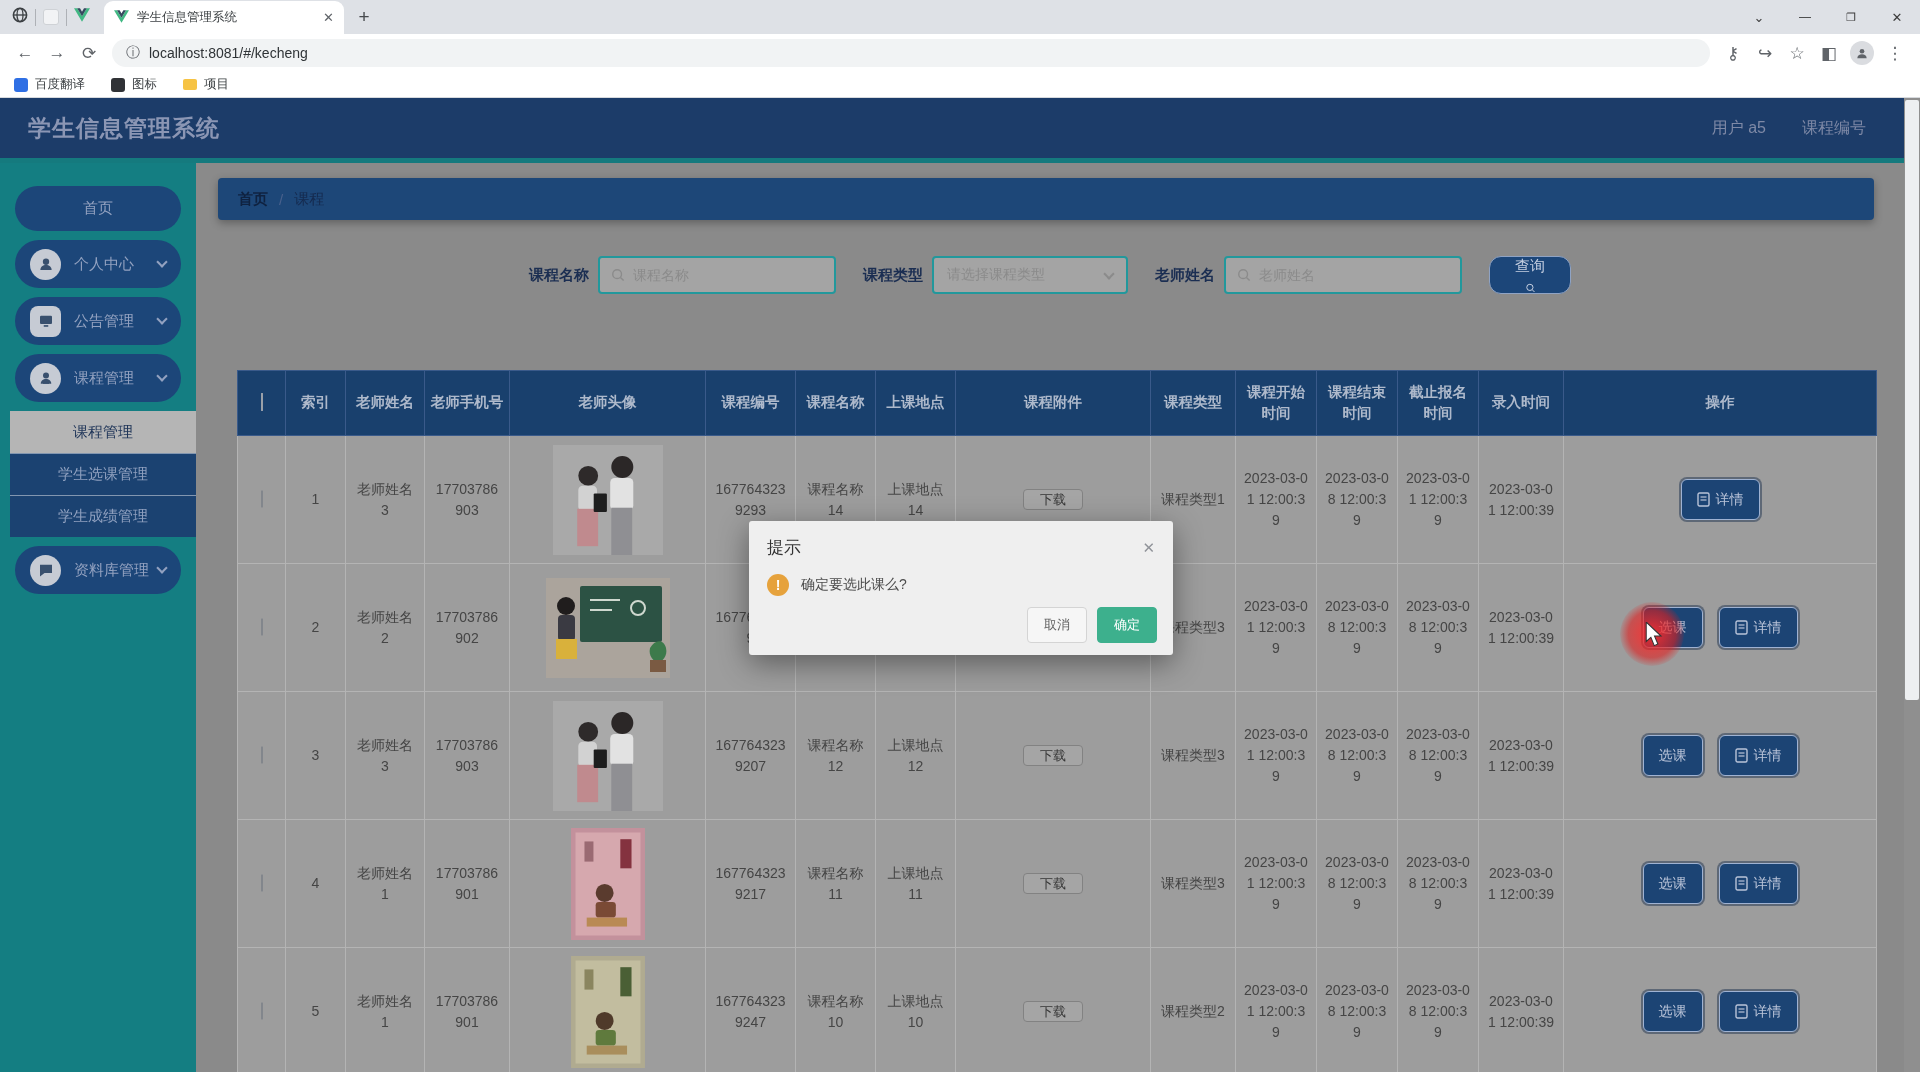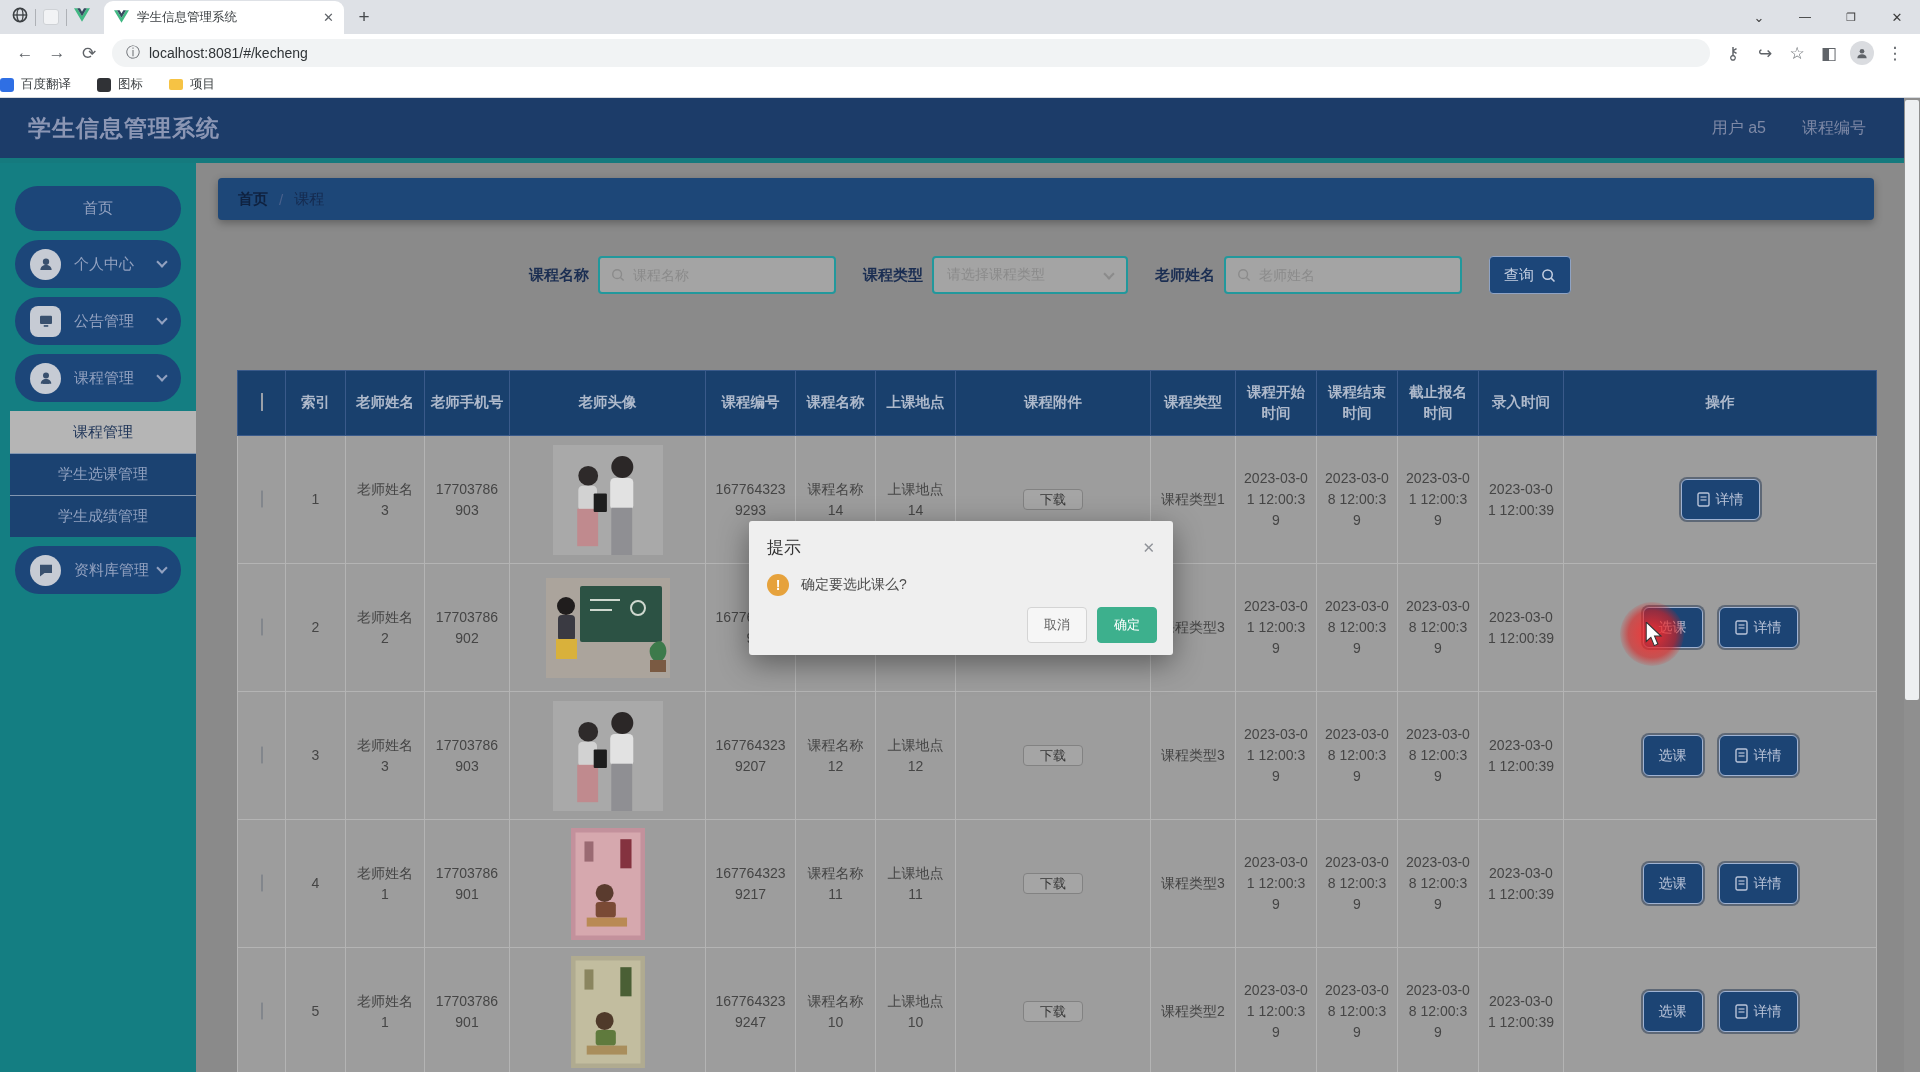--- a/index.html
+++ b/index.html
@@ -16,21 +16,21 @@
   .tab-close { color:#5f6368; font-size:13px; }
   .newtab { width:28px; text-align:center; font-size:19px; color:#474a4e; margin-left:6px; }
   .wincontrols { margin-left:auto; display:flex; align-items:center; height:34px; }
   .wincontrols span { width:46px; text-align:center; color:#3b3b3b; }
   .navbar { position:absolute; top:34px; left:0; right:0; height:38px; background:#fff; display:flex; align-items:center; padding:0 10px; gap:2px; }
   .nav-ic { width:30px; height:30px; display:flex; align-items:center; justify-content:center; color:#5f6368; font-size:17px; }
   .urlbox { flex:1; height:28px; background:#f1f3f4; border-radius:14px; display:flex; align-items:center; gap:9px; padding:0 14px; margin:0 6px; }
   .url-info { color:#5f6368; font-size:14px; }
   .url-text { font-size:14px; color:#2f3336; }
   .avatar-c { width:24px; height:24px; border-radius:50%; background:#dadce0; display:flex; align-items:center; justify-content:center; margin:0 4px; }
-  .bookmarks { position:absolute; top:72px; left:0; right:0; height:26px; background:#fff; border-bottom:1px solid #d7dade; display:flex; align-items:center; gap:26px; }
+  .bookmarks { position:absolute; top:72px; left:0; right:0; height:26px; background:#fff; border-bottom:1px solid #d7dade; display:flex; align-items:center; gap:26px; padding-left:14px; }
   .bm { display:flex; align-items:center; gap:7px; font-size:12.5px; color:#3c4043; }
   .bm-ic-translate { width:14px; height:14px; background:#2f6fe4; border-radius:3px; }
   .bm-ic-dark { width:14px; height:14px; background:#303236; border-radius:3px; }
   .bm-ic-folder { width:14px; height:11px; background:#f6c344; border-radius:2px; }
 
   
   .app { position:absolute; top:98px; left:0; right:0; bottom:0; background:#8a8a8a; }
   .appheader { position:absolute; top:0; left:0; right:0; height:65px; background:#1c3c69; border-bottom:5px solid #157a7e; display:flex; align-items:center; padding:0 28px; }
   .app-title { font-size:23px; font-weight:bold; color:#8b96b4; letter-spacing:1px; }
   .appheader-right { margin-left:auto; display:flex; gap:36px; font-size:16px; color:#7e89a6; padding-right:26px; }
@@ -52,21 +52,21 @@
   .bc-cur { color:#152a4e; }
 
   .filters { position:absolute; top:92px; left:333px; height:40px; display:flex; align-items:center; }
   .f-label { font-size:15px; font-weight:bold; color:#1b2e52; margin-right:9px; }
   .f-label.m { margin-left:27px; }
   .f-wrap { width:238px; height:38px; border:2px solid #22989c; border-radius:4px; background:#a4a4a4; display:flex; align-items:center; gap:8px; padding:0 11px; }
   .f-wrap input { flex:1; min-width:0; background:transparent; border:none; outline:none; font-size:14px; color:#6f6f6f; font-family:inherit; }
   .f-wrap input::placeholder { color:#8b8b8b; }
   .f-select { width:196px; height:38px; border:2px solid #22989c; border-radius:4px; background:#a4a4a4; display:flex; align-items:center; padding:0 13px; font-size:14px; color:#8b8b8b; }
   .f-select .chev { border-color:#8b8b8b; margin-top:-2px; }
-  .search-btn { margin-left:27px; width:82px; height:38px; background:#1c4679; border:1px solid #8fa3c4; border-radius:4px; color:#c6d0e2; font-size:15px; display:flex; align-items:center; justify-content:center; gap:7px; }
+  .search-btn { margin-left:27px; width:82px; height:38px; background:#1c4679; border:1px solid #8fa3c4; border-radius:12px; color:#c6d0e2; font-size:15px; display:flex; align-items:center; justify-content:center; gap:7px;flex-direction:column; }
 
   table.grid { position:absolute; top:207px; left:41px; width:1639px; border-collapse:collapse; table-layout:fixed; }
   .grid th { background:#19406d; color:#aeb9cb; font-weight:bold; font-size:14.5px; border:1px solid #3a5a8a; height:65px; padding:3px 4px; text-align:center; word-break:break-all; line-height:1.45; }
   .grid td { background:#9d9d9d; border:1px solid #b4b4b4; color:#454545; font-size:14px; text-align:center; vertical-align:middle; padding:6px 8px; word-break:break-all; line-height:1.5; }
   .grid tr.r { height:128px; }
   .cb { width:14px; height:14px; border:1px solid #82868c; border-radius:2px; background:#a8a8a8; margin:0 auto; }
   .cb.head { background:#b9bdc4; border-color:#9aa0a8; }
   .btn-dl { display:inline-block; padding:0 16px; background:#a5a5a5; border:1px solid #828282; border-radius:4px; color:#333; font-size:13px; }
   .acts { display:flex; justify-content:center; align-items:center; gap:16px; }
   .btn-act { display:inline-flex; align-items:center; justify-content:center; gap:6px; padding:9px 15px; background:#1c4474; border:1px solid #9fb2d2; border-radius:6px; color:#b9c3d8; font-size:14px; box-shadow:0 0 0 2px rgba(17,40,70,.45); white-space:nowrap; }

